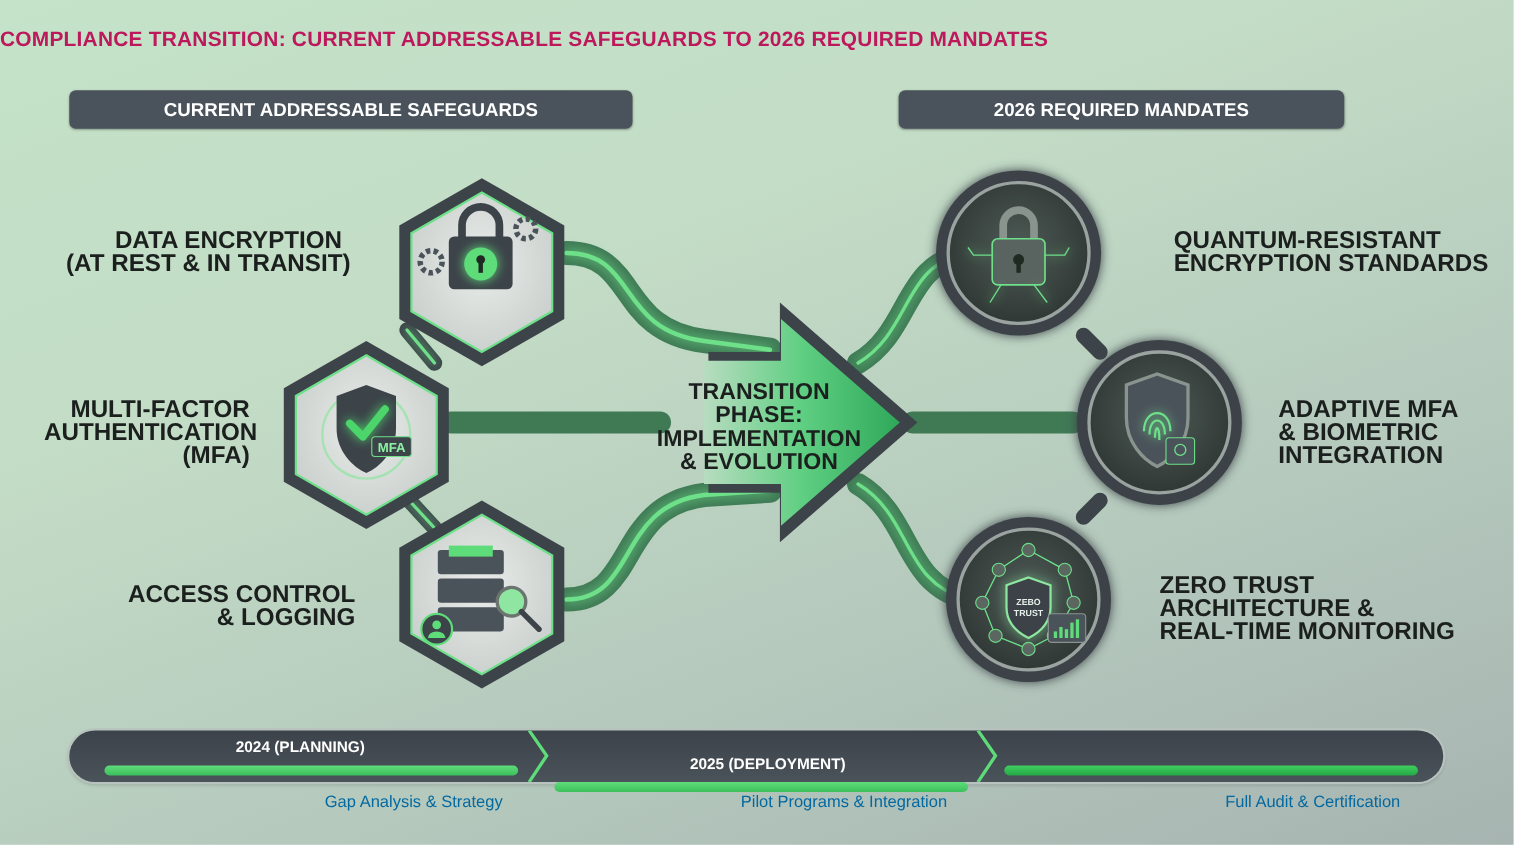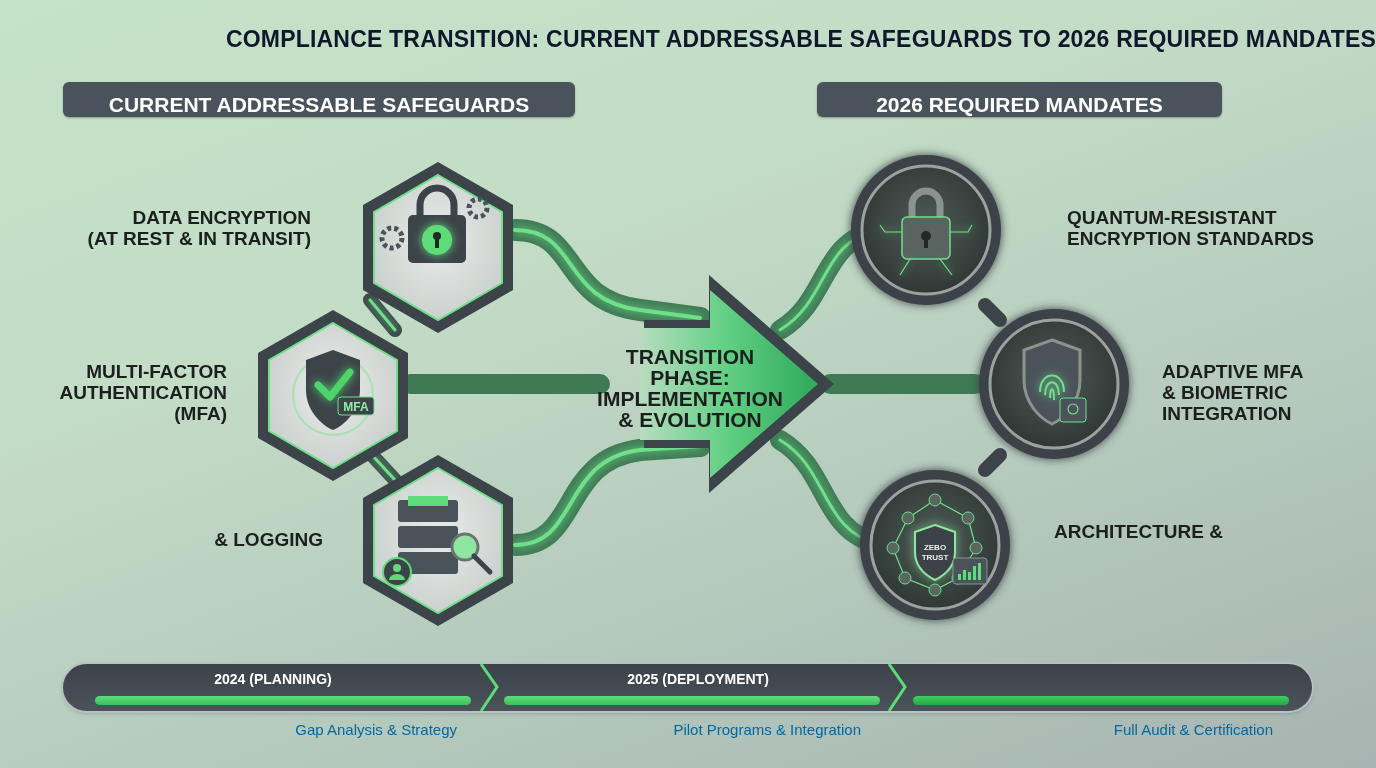--- a/index.html
+++ b/index.html
@@ -1,23 +1,23 @@
 <!DOCTYPE html>
 <html><head>
 <meta charset="utf-8">
 <style>
   html,body{margin:0;padding:0;}
   body{width:1376px;height:768px;overflow:hidden;position:relative;
     background:linear-gradient(160deg,#c4e3c8 0%,#c3dcc6 35%,#b4c8bc 70%,#a7b4b1 100%);
     font-family:"Liberation Sans","DejaVu Sans",sans-serif;}
   .abs{position:absolute;}
-  .title{left:0;width:1376px;top:26px;text-align:right;font-size:23px;font-weight:bold;color:#0f172a;letter-spacing:0.2px;}
-  .col-header{height:35px;top:82px;background:#4a535b;border-radius:6px;color:#fff;font-weight:bold;font-size:21px;
-    display:flex;align-items:flex-end;justify-content:center;box-shadow:0 1px 2px rgba(0,0,0,0.3);}
-  .label{font-weight:bold;font-size:19px;color:#1b1f1d;line-height:21px;}
+  .title{left:0;width:1376px;top:26px;text-align:left;font-size:19px;font-weight:bold;color:#be185d;letter-spacing:0.2px;}
+  .col-header{height:35px;top:82px;background:#4a535b;border-radius:6px;color:#fff;font-weight:bold;font-size:17px;
+    display:flex;align-items:center;justify-content:center;box-shadow:0 1px 2px rgba(0,0,0,0.3);}
+  .label{font-weight:bold;font-size:22px;color:#1b1f1d;line-height:21px;}
   .label.right{text-align:right;}
   .label.left{text-align:left;}
   .label div{white-space:nowrap;}
   svg.diagram{position:absolute;left:0;top:0;}
   .center-text{left:590px;top:346px;width:200px;text-align:center;font-weight:bold;font-size:21px;line-height:21px;color:#1b1f1d;}
   .timeline{left:63px;top:664px;width:1249px;height:47px;background:linear-gradient(#3c434a,#4a525a);border-radius:24px;
     box-shadow:0 0 0 2px #b8c2be, 0 2px 4px rgba(0,0,0,0.25);}
   .phase{position:absolute;top:0;height:47px;}
   .phase-label{position:absolute;left:0;right:0;top:7px;text-align:center;color:#fff;font-weight:bold;font-size:14px;}
   .phase-bar{position:absolute;height:9px;top:32px;border-radius:5px;background:linear-gradient(#5fdc7a,#3cbf5c);}
@@ -180,52 +180,55 @@
 <div class="abs label right" style="left:60px;width:251px;top:207px;">
   <div>DATA ENCRYPTION</div>
   <div>(AT REST &amp; IN TRANSIT)</div>
 </div>
 <div class="abs label right" style="left:40px;width:187px;top:361px;">
   <div>MULTI-FACTOR</div>
   <div>AUTHENTICATION</div>
   <div>(MFA)</div>
 </div>
 <div class="abs label right" style="left:100px;width:223px;top:529px;">
+  <div>ACCESS CONTROL</div>
   <div>&amp; LOGGING</div>
 </div>
 
 <div class="abs center-text">
   <div>TRANSITION</div>
   <div>PHASE:</div>
   <div>IMPLEMENTATION</div>
   <div>&amp; EVOLUTION</div>
 </div>
 
 <div class="abs label left" style="left:1067px;width:280px;top:207px;">
   <div>QUANTUM-RESISTANT</div>
   <div>ENCRYPTION STANDARDS</div>
 </div>
 <div class="abs label left" style="left:1162px;width:200px;top:361px;">
   <div>ADAPTIVE MFA</div>
   <div>&amp; BIOMETRIC</div>
   <div>INTEGRATION</div>
 </div>
 <div class="abs label left" style="left:1054px;width:280px;top:521px;">
+  <div>ZERO TRUST</div>
   <div>ARCHITECTURE &amp;</div>
+  <div>REAL-TIME MONITORING</div>
 </div>
 
 <div class="abs timeline">
   <div class="phase" style="left:0;width:420px;">
     <div class="phase-label">2024 (PLANNING)</div>
     <div class="phase-bar" style="left:32px;width:376px;"></div>
   </div>
   <svg class="abs" style="left:414px;top:0;" width="26" height="47">
     <path d="M4,0 L20,23 L4,47" fill="none" stroke="#5fdc7a" stroke-width="3"></path>
   </svg>
-  <div class="phase" style="left:430px;width:410px;">
+  <div class="phase" style="left:430px;width:410px;margin-top:15px;">
     <div class="phase-label">2025 (DEPLOYMENT)</div>
     <div class="phase-bar" style="left:11px;width:376px;"></div>
   </div>
   <svg class="abs" style="left:822px;top:0;" width="26" height="47">
     <path d="M4,0 L20,23 L4,47" fill="none" stroke="#5fdc7a" stroke-width="3"></path>
   </svg>
   <div class="phase" style="left:840px;width:409px;">
     <div class="phase-bar" style="left:10px;width:376px;background:linear-gradient(#3fcf5f,#25a845);"></div>
   </div>
 </div>

